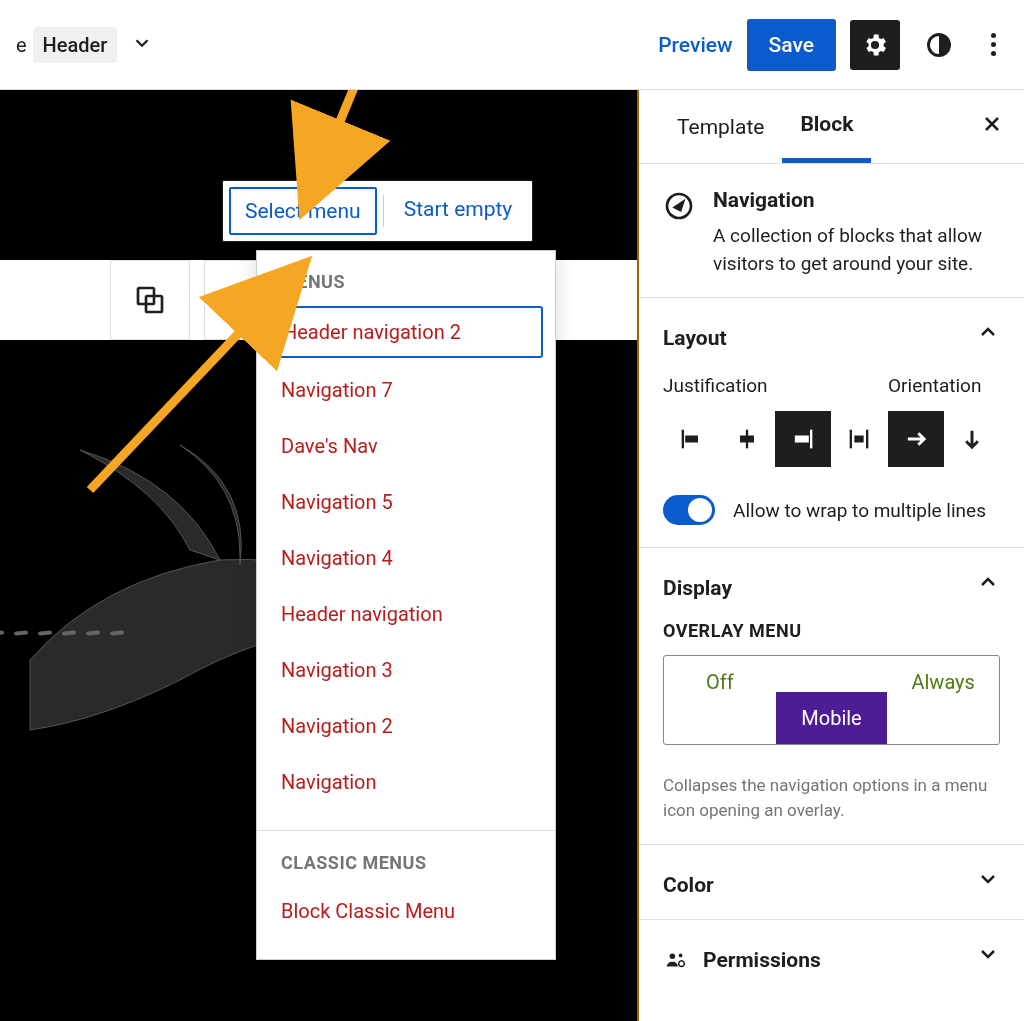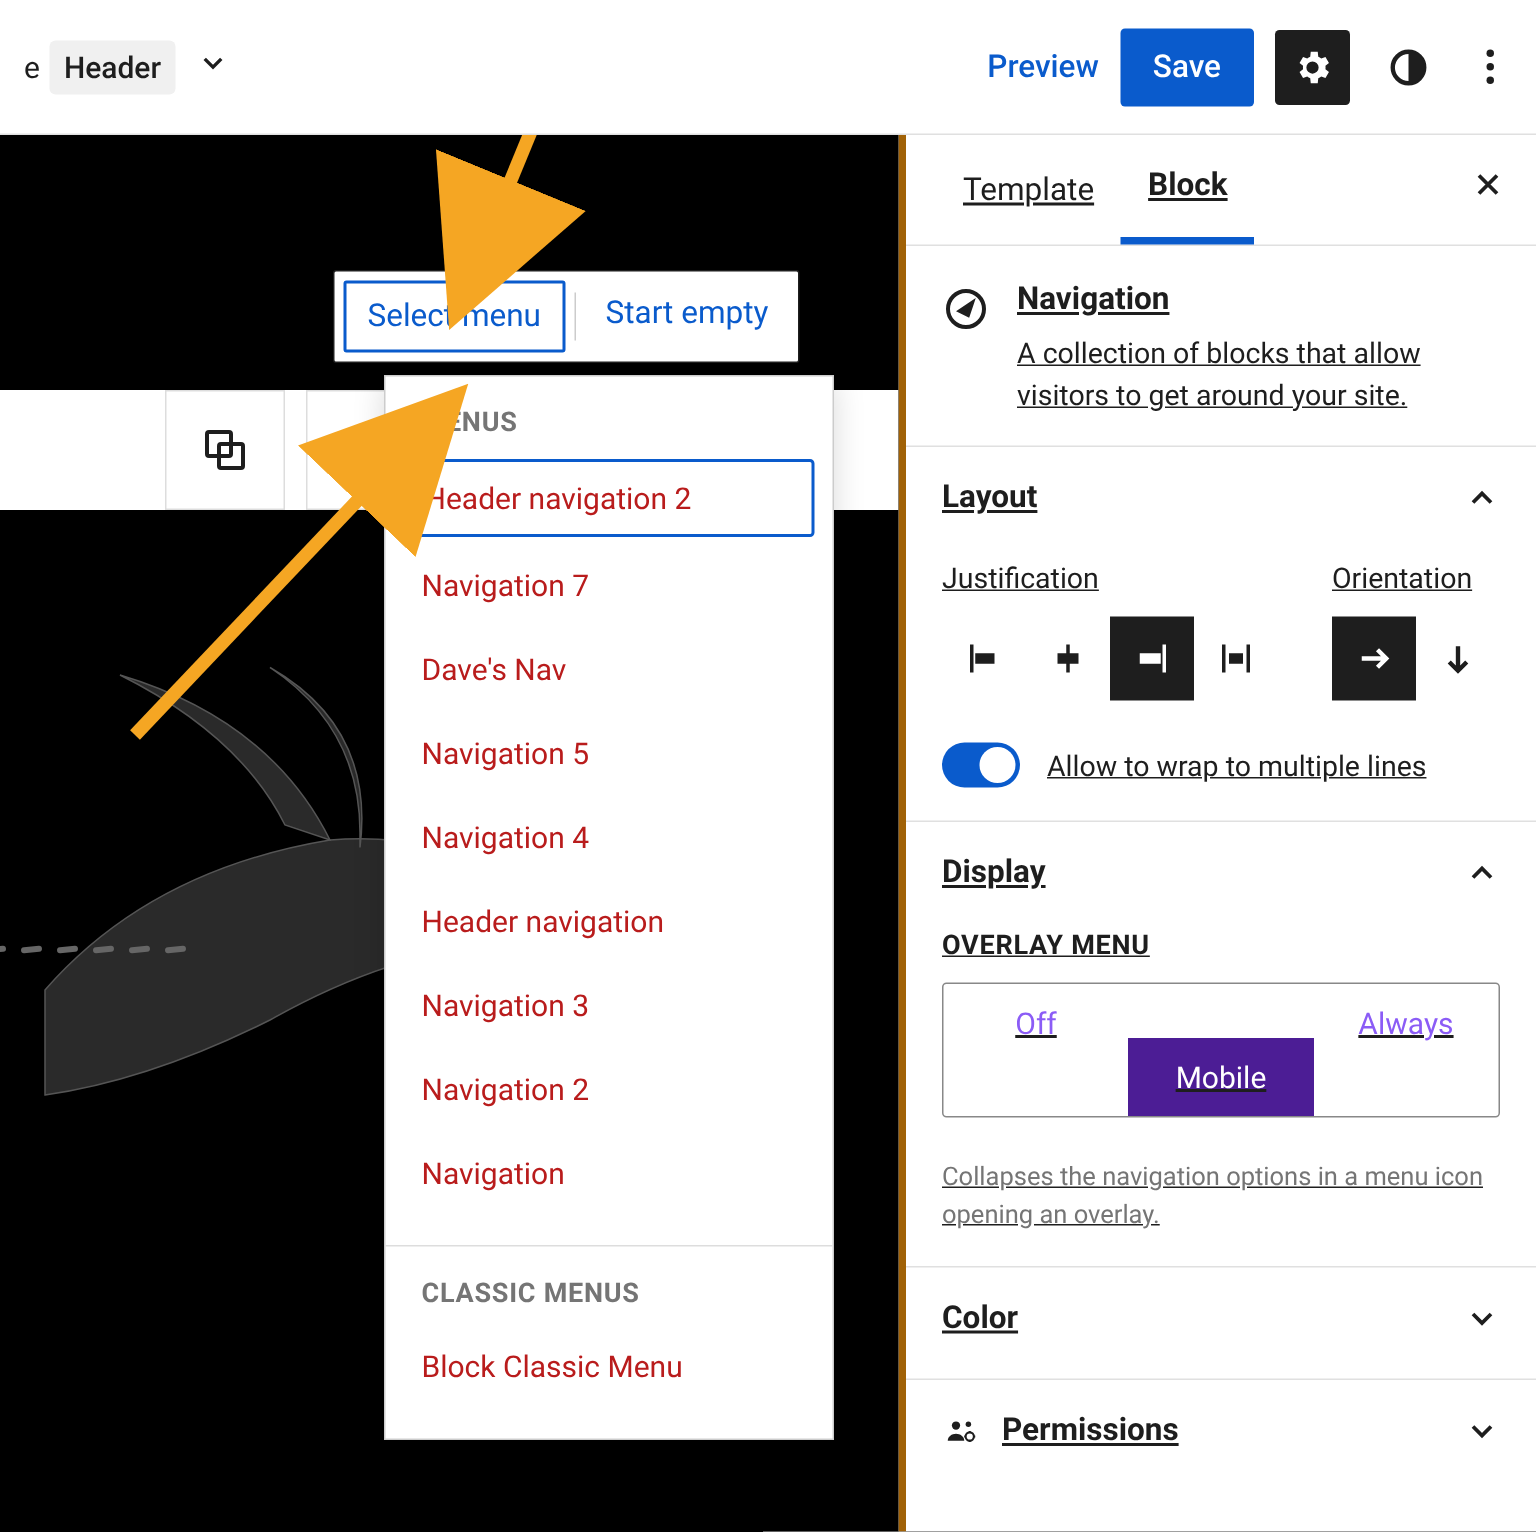--- a/index.html
+++ b/index.html
@@ -47,46 +47,46 @@
   .dropdown-item { padding: 16px 24px; font-size: 20px; color: #b91c1c; cursor: pointer; }
   .dropdown-item.active { border: 2px solid #0a5bcc; border-radius: 3px; margin: 4px 12px; padding: 12px 12px; }
   .dropdown-divider { height:1px; background:#ddd; margin-top:20px;}
   .dropdown-section2 { border-top:1px solid transparent; padding-bottom:20px;}
 
   
   .arrow { position:absolute; z-index:40; pointer-events:none;}
   .arrow svg { overflow:visible; }
 
   
-  .sidebar { width: 425px; border-left: 5px solid #a16207; background: #fff; overflow-y: auto; font-size: 19px; color:#1e1e1e;text-decoration:underline;}
+  .sidebar { width: 387px; border-left: 2px solid #a16207; background: #fff; overflow-y: auto; font-size: 19px; color:#1e1e1e;}
   .tabs { display:flex; align-items:center; padding: 0 20px; border-bottom: 1px solid #e0e0e0; height: 74px; position:relative;}
   .tab { padding: 22px 18px; font-size: 21px; color:#1e1e1e; cursor:pointer; }
   .tab.active { font-weight:700; border-bottom: 5px solid #0a5bcc; }
   .tabs-close { margin-left:auto; font-size:26px; cursor:pointer; color:#1e1e1e;}
   .block-header { padding: 24px 24px 20px; display:flex; gap:18px; }
   .block-header-icon { width:32px; height:32px; flex-shrink:0; margin-top:2px;}
   .block-title { font-size: 21px; font-weight:700; margin-bottom:10px;}
   .block-desc { font-size: 19px; color:#1e1e1e; line-height:1.45;}
   .panel { border-top:1px solid #e0e0e0; padding: 22px 24px; }
-  .panel-head { display:flex; align-items:flex-start; justify-content:space-between; cursor:pointer;}
+  .panel-head { display:flex; align-items:flex-end; justify-content:space-between; cursor:pointer;}
   .panel-title { font-size: 21px; font-weight:700; }
   .panel-chevron { font-size:24px; }
   .layout-row { display:flex; justify-content:space-between; margin-top:24px; }
   .label { font-size:19px; }
   .btn-group { display:flex; gap:0; margin-top:14px;}
   .btn-group .bg-btn { width:56px; height:56px; display:flex; align-items:center; justify-content:center; cursor:pointer; }
   .btn-group .bg-btn.active { background:#1e1e1e; color:#fff; }
   .btn-group svg { width:28px; height:28px; }
   .orientation-group { display:flex; gap:0; margin-top:14px;}
   .toggle-row { display:flex; align-items:center; gap:18px; margin-top:28px; }
   .toggle { width:52px; height:30px; background:#0a5bcc; border-radius:15px; position:relative; cursor:pointer;}
   .toggle-knob { width:24px; height:24px; background:#fff; border-radius:50%; position:absolute; top:3px; right:3px;}
   .sub-heading { font-size:18px; font-weight:700; color:#1e1e1e; letter-spacing:0.5px; margin-top:20px; text-transform:uppercase;}
   .segmented { display:flex; border:1px solid #888; border-radius:3px; margin-top:14px; overflow:hidden;}
-  .segmented .seg { flex:1; text-align:center; padding:14px 0; font-size:20px; cursor:pointer; color:#8b5cf6;}
+  .segmented .seg { flex:1; text-align:center; padding:14px 0; font-size:20px; cursor:pointer; color:#4d7c0f;}
   .segmented .seg.active { background:#4c1d95; color:#fff;margin-top:36px; }
   .help-text { font-size:17px; color:#757575; line-height:1.45; margin-top:28px;}
   .panel-icon-row { display:flex; align-items:center; gap:14px;}
   .panel-icon-row svg { width:26px; height:22px;}
 </style>
 </head>
 <body>
 
 <div class="topbar">
   <div class="topbar-left">

